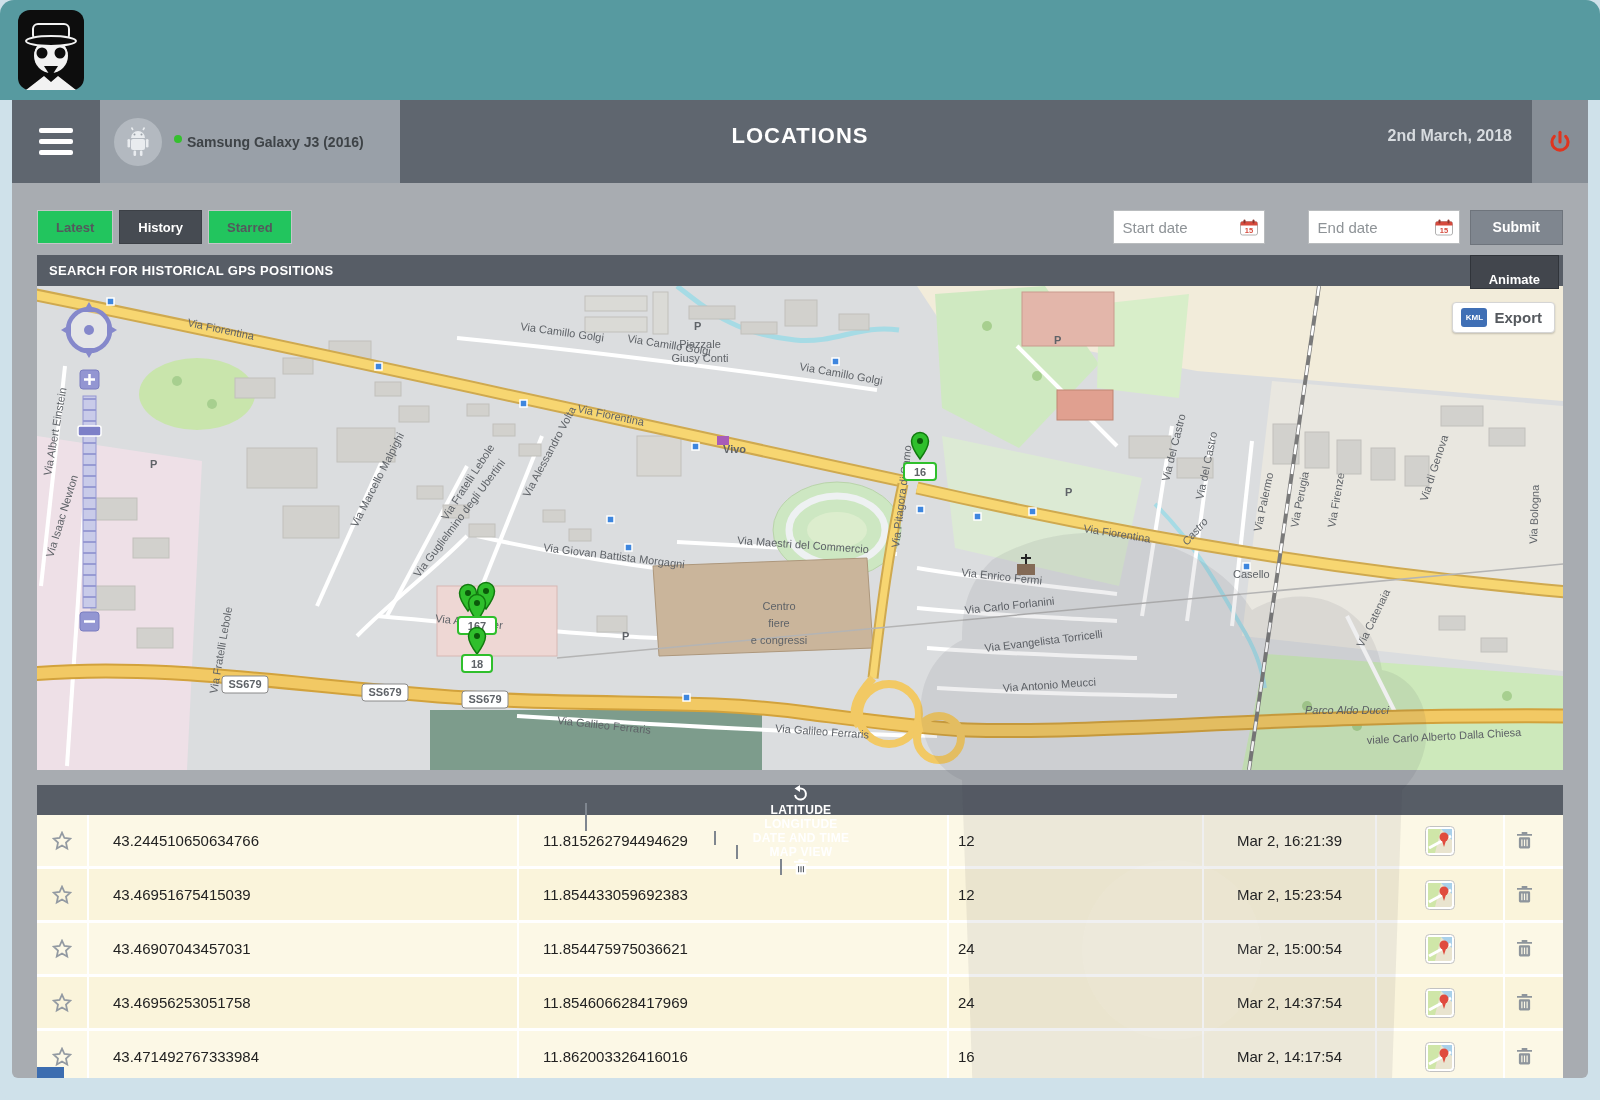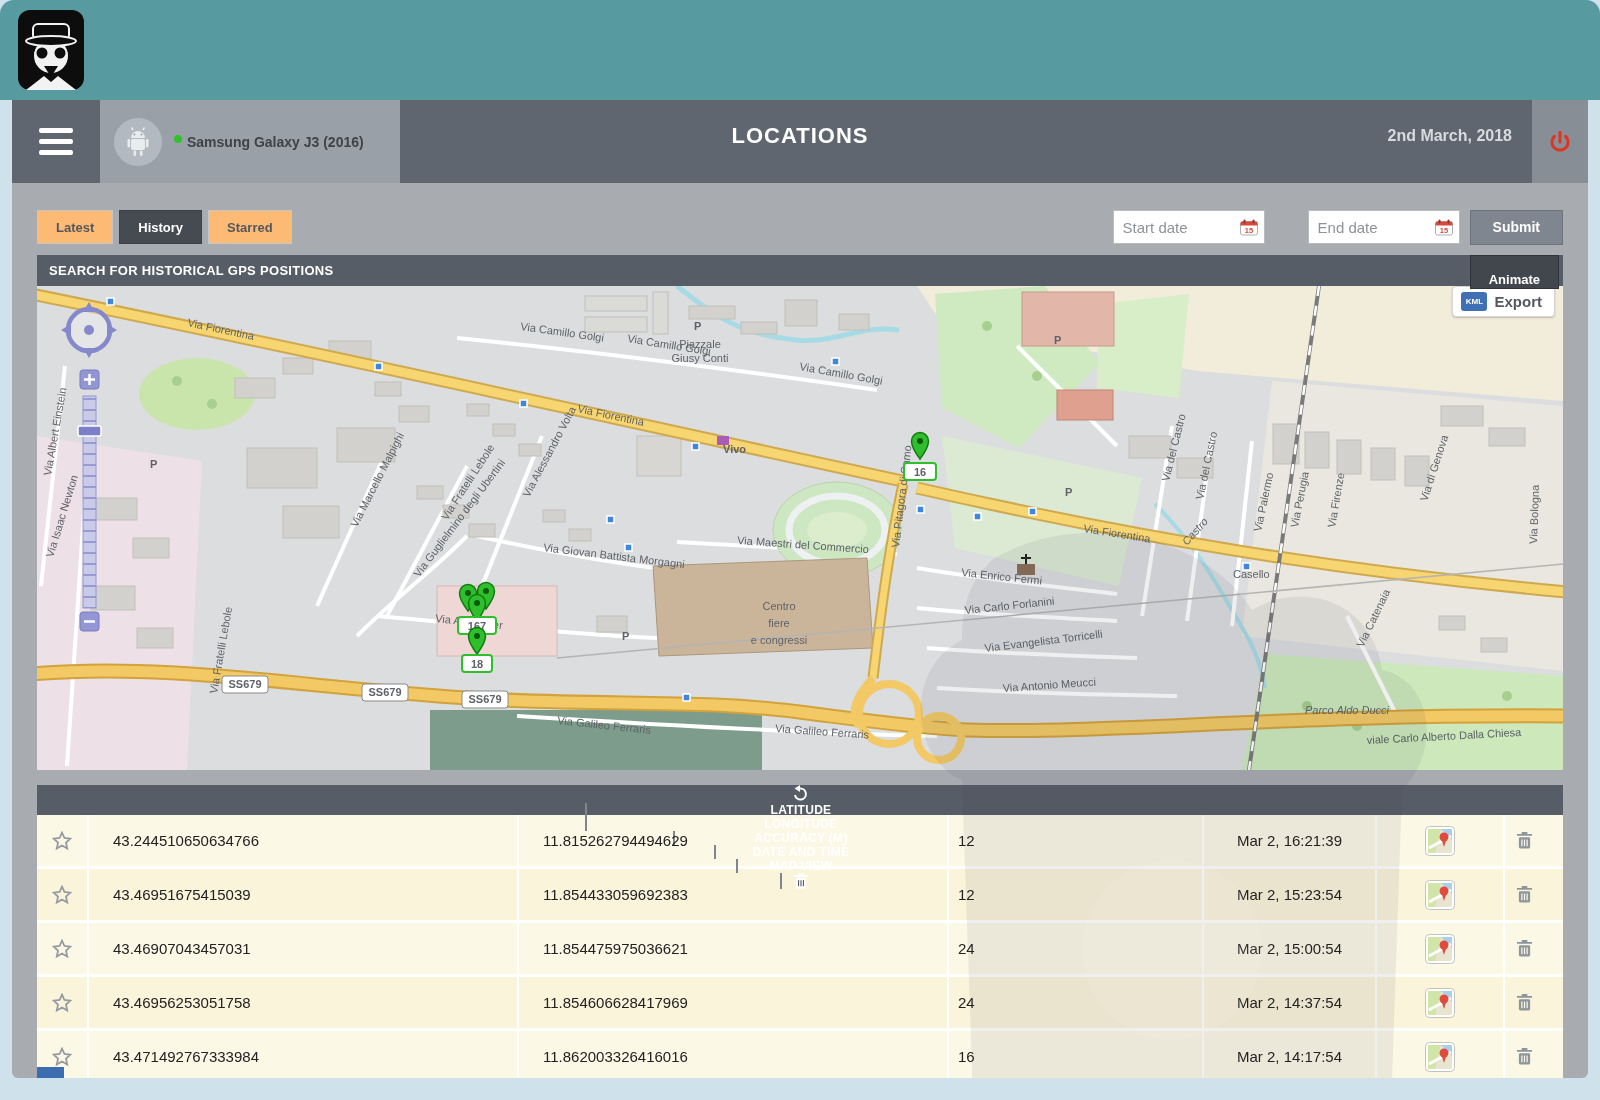--- a/index.html
+++ b/index.html
@@ -18,38 +18,38 @@
   .avatar { width:48px; height:48px; border-radius:50%; background:#b3b9c0; display:flex; align-items:center; justify-content:center; }
   .device-label { font-size:14px; font-weight:bold; color:#3e4347; display:flex; align-items:flex-start; gap:5px; }
   .status-dot { width:8px; height:8px; border-radius:50%; background:#35c02e; margin-top:1px; }
   .appbar-title { position:absolute; left:50%; top:0; transform:translateX(-50%); line-height:72px; color:#fff; font-size:22px; font-weight:bold; letter-spacing:1px; }
   .appbar-right { margin-left:auto; display:flex; align-items:stretch; }
   .appbar-date { line-height:72px; color:#d7dbdf; font-size:16px; font-weight:bold; padding-right:20px; }
   .power-btn { width:56px; background:#878e96; display:flex; align-items:center; justify-content:center; cursor:pointer; }
 
   
   .toolbar { display:flex; align-items:center; margin:26px 25px 10px 25px; height:36px; }
-  .tab { height:34px; padding:0 18px; margin-right:6px; background:#fdba74; border:1px solid #c4c6c8; color:#54585d; font-weight:bold; font-size:13px; display:flex; align-items:center; cursor:pointer; }
+  .tab { height:34px; padding:0 18px; margin-right:6px; background:#22c55e; border:1px solid #c4c6c8; color:#54585d; font-weight:bold; font-size:13px; display:flex; align-items:center; cursor:pointer; }
   .tab.active { background:#464b52; border-color:#3c4046; color:#fff; }
   .filters { margin-left:auto; display:flex; align-items:center; }
   .date-wrap { position:relative; margin-right:10px; }
   .date-wrap input { width:152px; height:34px; border:1px solid #b9bcbe; padding:0 32px 0 9px; font-size:15px; color:#4a4e52; background:#fff; font-family:inherit;margin-left:33px; }
   .date-wrap input::placeholder { color:#8e9397; }
   .cal-icon { position:absolute; right:7px; top:9px; cursor:pointer; }
   .submit-btn { height:35px; padding:0 22px; background:#7f868f; border:1px solid #6e747c; color:#fff; font-weight:bold; font-size:14px; cursor:pointer; font-family:inherit; }
 
   
   .section-bar { position:relative; z-index:6; margin:0 25px; height:31px; background:#575d66; color:#fff; font-size:13px; font-weight:bold; letter-spacing:.3px; display:flex; align-items:center; padding:0 12px; }
   .animate-btn { position:absolute; right:4px; top:0; height:30px; padding:16px 18px; background:#42464d; border:1px solid #30343a; color:#fff; font-size:13px; font-weight:bold; cursor:pointer; font-family:inherit; }
 
   
   .map-wrap { position:relative; margin:0 25px; height:484px; background:#dbdddf; overflow:hidden; }
   .map-svg { position:absolute; inset:0; width:100%; height:100%; }
   .map-svg text { font-family:"Liberation Sans","DejaVu Sans",sans-serif; fill:#5f6368; font-size:11px; }
-  .export-btn { position:absolute; top:0; right:8px; background:#fff; border:1px solid #d5d5d5; border-radius:4px; padding:5px 12px 5px 8px; display:flex; align-items:center; gap:7px; cursor:pointer; box-shadow:0 1px 2px rgba(0,0,0,.2); }
+  .export-btn { position:absolute; top:16px; right:8px; background:#fff; border:1px solid #d5d5d5; border-radius:4px; padding:5px 12px 5px 8px; display:flex; align-items:center; gap:7px; cursor:pointer; box-shadow:0 1px 2px rgba(0,0,0,.2); }
   .kml-badge { width:26px; height:19px; background:#3f6fb5; border-radius:3px; color:#fff; font-size:8px; font-weight:bold; display:flex; align-items:center; justify-content:center; }
   .export-label { color:#55595e; font-size:15px; font-weight:bold; }
 
   
   .table { margin:15px 25px 0 25px; }
   .thead { display:flex; height:30px; background:#575d66; color:#fff; font-size:12px; font-weight:bold; align-items:center; letter-spacing:.3px;flex-direction:column; }
   .thead .cell { display:flex; align-items:center; justify-content:center; height:100%; }
   .thead .cell.sep { border-left:2px solid #7f868f; }
   .trow { display:flex; height:54px; align-items:center; background:#fcf8e6; border-bottom:3px solid #fff; font-size:15px; color:#222; }
   .trow:nth-child(odd) { background:#faf4db; }
@@ -427,21 +427,20 @@
     <div class="table">
       <div class="thead">
         <div class="cell c0">
           <svg width="18" height="18" viewBox="0 0 18 18">
             <path d="M4,10 A5.5,5.5 0 1 0 9,3.5" fill="none" stroke="#fff" stroke-width="2"></path>
             <polygon points="9,0 9,7 3.5,3.5" fill="#fff"></polygon>
           </svg>
         </div>
         <div class="cell c1 sep">LATITUDE</div>
         <div class="cell c2 sep">LONGITUDE</div>
-        <div class="cell c3 sep">ACCURACY (M)</div>
         <div class="cell c4 sep">DATE AND TIME</div>
         <div class="cell c5 sep">MAP VIEW</div>
         <div class="cell c6 sep">
           <svg width="14" height="16" viewBox="0 0 16 18">
             <path d="M5,0 h6 v2 h5 v2 H0 V2 h5 Z" fill="#fff"></path>
             <rect x="2" y="5.5" width="12" height="12" rx="1.5" fill="#fff"></rect>
             <line x1="5.2" y1="8" x2="5.2" y2="15" stroke="#575d66" stroke-width="1.3"></line>
             <line x1="8" y1="8" x2="8" y2="15" stroke="#575d66" stroke-width="1.3"></line>
             <line x1="10.8" y1="8" x2="10.8" y2="15" stroke="#575d66" stroke-width="1.3"></line>
           </svg>

